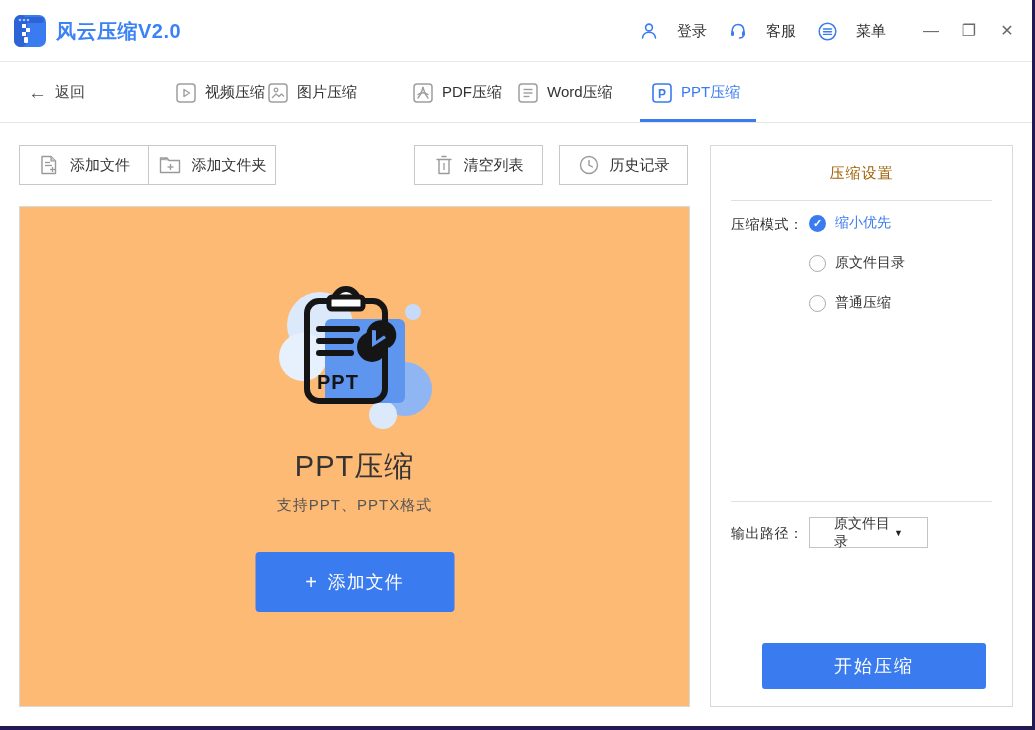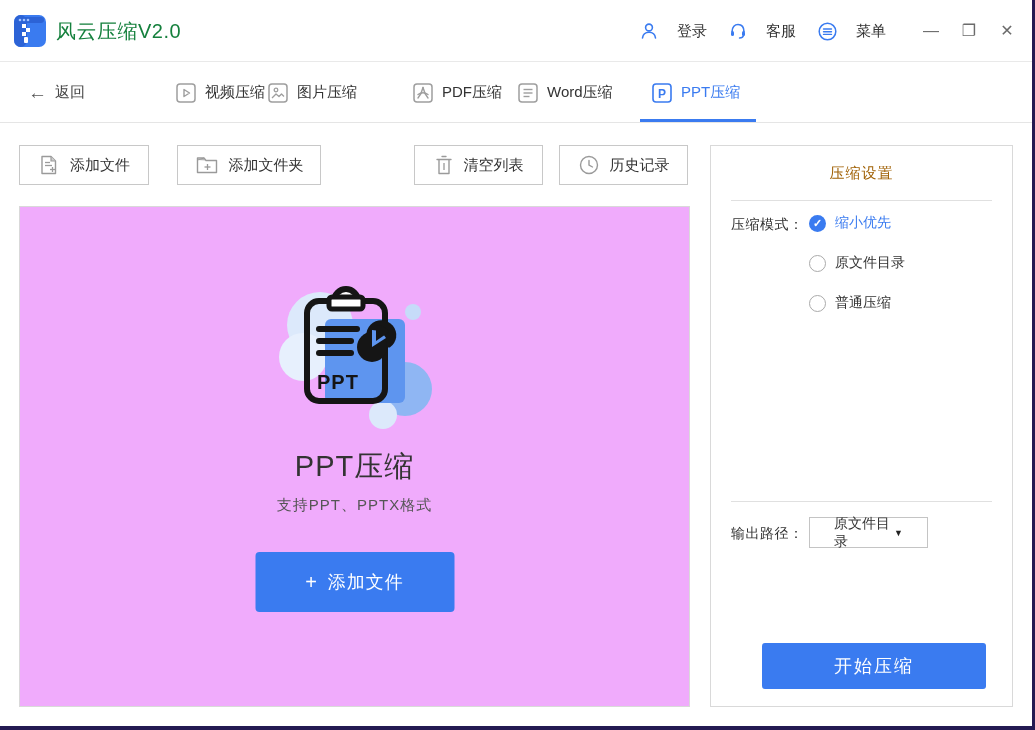--- a/index.html
+++ b/index.html
@@ -3,39 +3,39 @@
 <meta charset="utf-8">
 <style>
   * { margin:0; padding:0; box-sizing:border-box; }
   html,body { width:1035px; height:730px; overflow:hidden; }
   body { background:#241a52; font-family:"Liberation Sans", sans-serif; position:relative; }
   .window { position:absolute; left:0; top:0; width:1032px; height:726px; background:#fff; }
 
   
   .titlebar { position:absolute; left:0; top:0; width:100%; height:62px; background:#fff; border-bottom:1px solid #e9e9e9; }
   .logo { position:absolute; left:14px; top:15px; width:32px; height:32px; }
-  .app-title { position:absolute; left:56px; top:0; height:62px; line-height:62px; font-size:20px; color:#15803d; font-weight:400; letter-spacing:.5px; }
+  .app-title { position:absolute; left:56px; top:0; height:62px; line-height:62px; font-size:20px; color:#3b82f6; font-weight:700; letter-spacing:.5px; }
   .tb-right { position:absolute; right:16px; top:0; height:62px; display:flex; align-items:center; gap:22px; }
   .tb-item { display:flex; align-items:center; gap:19px; font-size:15px; color:#333; cursor:pointer; }
   .win-ctrls { display:flex; align-items:center; gap:20px; margin-left:14px; }
   .win-btn { font-size:16px; color:#6b6b6b; cursor:pointer; line-height:1; width:18px; text-align:center; }
 
   
   .navbar { position:absolute; left:0; top:62px; width:100%; height:61px; background:#fff; border-bottom:1px solid #e5e5e5; }
   .back { position:absolute; left:28px; top:0; height:61px; display:flex; align-items:center; gap:8px; font-size:15px; color:#444; cursor:pointer; }
   .back .arr { font-size:19px; color:#555; }
   .tab { position:absolute; top:0; height:61px; display:flex; align-items:center; gap:9px; font-size:15px; color:#333; cursor:pointer; }
   .tab.active { color:#3a7bf0; }
   .tab-underline { position:absolute; left:640px; bottom:0; width:116px; height:3px; background:#3a7bf0; }
 
   
   .tool-btn { position:absolute; top:145px; height:40px; background:#fff; border:1px solid #c8c8c8; display:flex; align-items:center; justify-content:center; gap:10px; font-size:15px; color:#333; cursor:pointer; }
 
   
-  .dropzone { position:absolute; left:19px; top:206px; width:671px; height:501px; border:1px solid #d9d9d9; background:#f0abfc; }
+  .dropzone { position:absolute; left:19px; top:206px; width:671px; height:501px; border:1px solid #d9d9d9; background:#fdba74; }
   .dz-art { position:absolute; left:50%; top:70px; transform:translateX(-50%); }
   .dz-title { position:absolute; left:0; width:100%; top:240px; text-align:center; font-size:29px; color:#333; letter-spacing:1px; }
   .dz-sub { position:absolute; left:0; width:100%; top:289px; text-align:center; font-size:15px; color:#555; letter-spacing:1px; }
   .dz-btn { position:absolute; left:50%; transform:translateX(-50%); top:345px; width:199px; height:60px; background:#3a7bf0; border-radius:4px; color:#fff; font-size:18px; display:flex; align-items:center; justify-content:center; gap:10px; cursor:pointer; letter-spacing:1px; }
   .dz-btn .plus { font-size:20px; font-weight:400; }
 
   
   .panel { position:absolute; left:710px; top:145px; width:303px; height:562px; border:1px solid #d9d9d9; background:#fff; }
   .panel-title { position:absolute; left:0; width:100%; top:18px; text-align:center; font-size:15px; color:#a16207; letter-spacing:1px; }
   .p-div { position:absolute; left:20px; right:20px; height:1px; background:#e0e0e0; }
@@ -163,21 +163,21 @@
       <path d="M4 2.5 H13 L17.5 7 V19.5 H4 Z" fill="none" stroke="#9a9a9a" stroke-width="1.4" stroke-linejoin="round"></path>
       <path d="M13 2.5 V7 H17.5" fill="#cfcfcf" stroke="#9a9a9a" stroke-width="1.2"></path>
       <line x1="7" y1="8.5" x2="12" y2="8.5" stroke="#9a9a9a" stroke-width="1.3"></line>
       <line x1="7" y1="11.5" x2="14" y2="11.5" stroke="#9a9a9a" stroke-width="1.3"></line>
       <line x1="12" y1="15.5" x2="17" y2="15.5" stroke="#9a9a9a" stroke-width="1.3"></line>
       <line x1="14.5" y1="13" x2="14.5" y2="18" stroke="#9a9a9a" stroke-width="1.3"></line>
     </svg>
     <span>添加文件</span>
   </div>
 
-  <div class="tool-btn" style="left:177px;width:144px">
+  <div class="tool-btn" style="left:148px;width:128px">
     <svg width="24" height="22" viewBox="0 0 24 22">
       <path d="M2.5 6 V18.5 H21.5 V6.5 H11 L9 4 H2.5 Z" fill="none" stroke="#9a9a9a" stroke-width="1.4" stroke-linejoin="round"></path>
       <path d="M2.5 6 L9 4 L11 6.5" fill="#b5b5b5" stroke="#9a9a9a" stroke-width="1"></path>
       <line x1="9.5" y1="13" x2="15.5" y2="13" stroke="#9a9a9a" stroke-width="1.3"></line>
       <line x1="12.5" y1="10" x2="12.5" y2="16" stroke="#9a9a9a" stroke-width="1.3"></line>
     </svg>
     <span>添加文件夹</span>
   </div>
 
   <div class="tool-btn" style="left:559px;width:129px">

